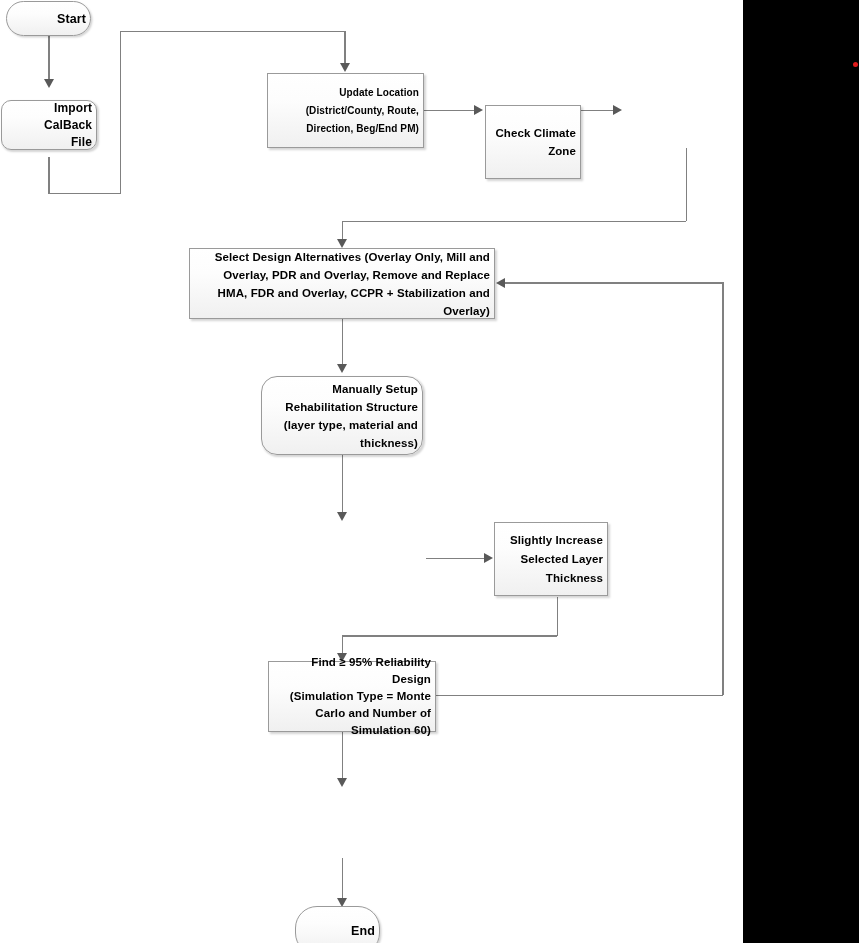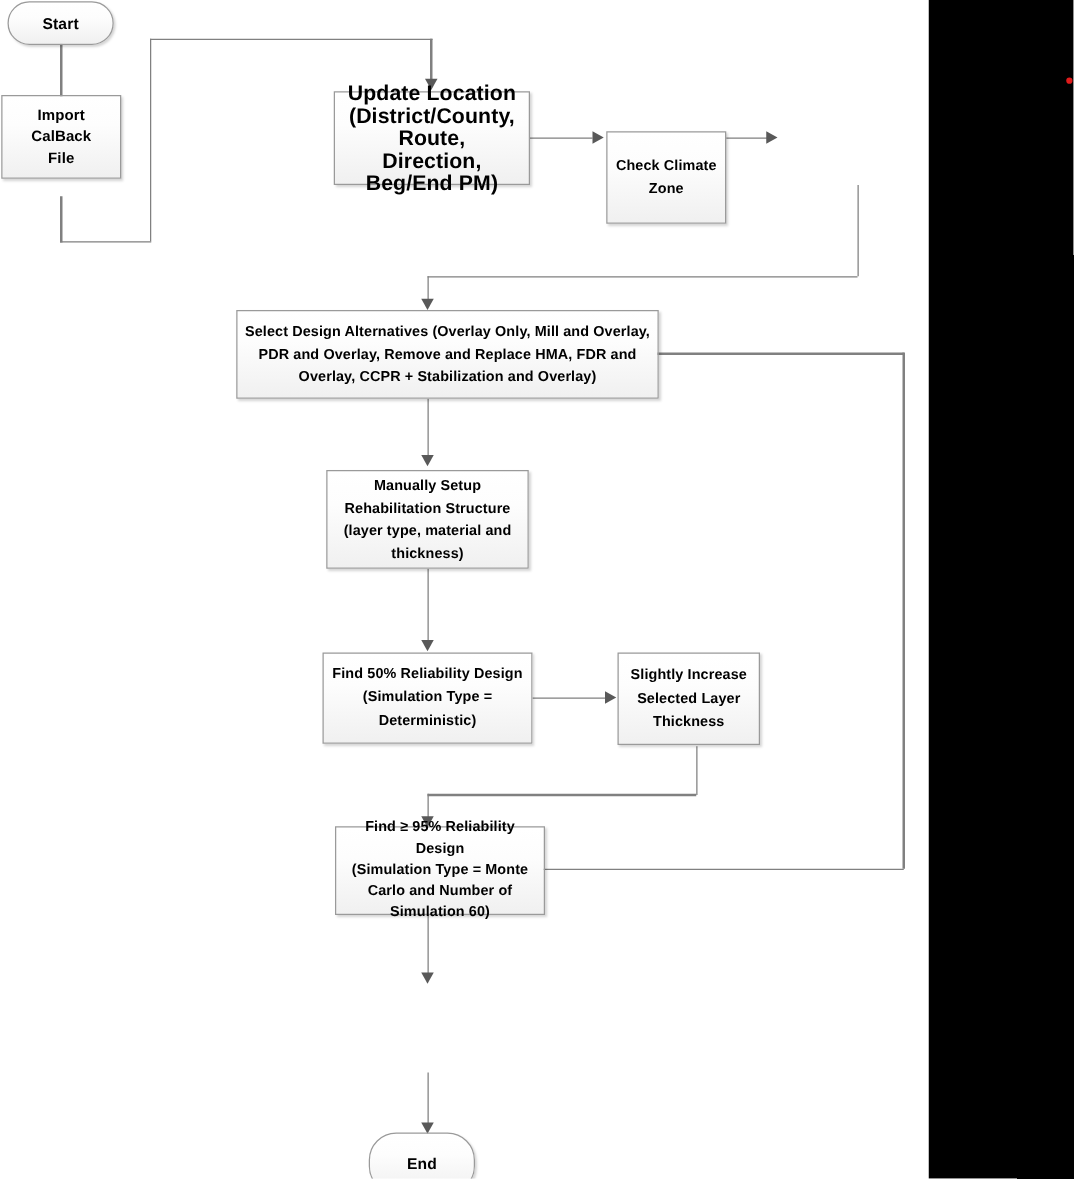--- a/index.html
+++ b/index.html
@@ -15,21 +15,21 @@
     overflow: hidden;
     font-family: "Liberation Sans", sans-serif;
   }
   
   .node {
     position: absolute;
     box-sizing: border-box;
     display: flex;
     align-items: center;
     justify-content: center;
-    text-align: center;
+    text-align: right;
     background: linear-gradient(to bottom, #ffffff 0%, #fdfdfd 35%, #f0f0f0 100%);
     border: 1px solid #9a9a9a;
     box-shadow: 1.5px 1.5px 2px rgba(0,0,0,0.17);
     color: #000000;
     font-weight: bold;
     letter-spacing: 0.1px;
   }
   .node.terminator {
     border-radius: 22px;
   }
@@ -126,53 +126,48 @@
   <div class="edge-v" style="left:341.5px; top:732px; height:50px;"></div>
   <div class="arrow down" style="left:337px; top:778px;"></div>
 
   <div class="edge-v" style="left:341.5px; top:858px; height:44px;"></div>
   <div class="arrow down" style="left:337px; top:898px;"></div>
 
   <div class="node terminator" style="left:6px; top:1px; width:85px; height:35px; font-size:12.5px;">
     <span class="txt">Start</span>
   </div>
 
-  <div class="node" style="left:1px; top:76px; width:96px; height:67px; font-size:12px; line-height:17px;">
+  <div class="node" style="left:1px; top:100px; width:96px; height:50px; font-size:12px; line-height:17px;border-radius:10px;">
     <span class="txt">Import CalBack
 File</span>
   </div>
 
-  <div class="node" style="left:267px; top:73px; width:157px; height:75px; font-size:17px; line-height:18px;">
+  <div class="node" style="left:267px; top:73px; width:157px; height:75px; font-size:10px; line-height:18px;">
     <span class="txt">Update  Location
 (District/County, Route,
 Direction, Beg/End PM)</span>
   </div>
 
   <div class="node" style="left:485px; top:73px; width:96px; height:74px; font-size:11.5px; line-height:18px;margin-top:32px;">
     <span class="txt">Check Climate
 Zone</span>
   </div>
 
 
-  <div class="node" style="left:189px; top:248px; width:338px; height:71px; font-size:11.5px; line-height:18px;">
+  <div class="node" style="left:189px; top:248px; width:306px; height:71px; font-size:11.5px; line-height:18px;">
     <span class="txt">Select Design Alternatives (Overlay Only, Mill and Overlay, PDR and Overlay,  Remove and Replace HMA, FDR and Overlay, CCPR + Stabilization and Overlay)</span>
   </div>
 
-  <div class="node" style="left:261px; top:376px; width:162px; height:79px; font-size:11.5px; line-height:18px;">
+  <div class="node" style="left:261px; top:376px; width:162px; height:79px; font-size:11.5px; line-height:18px;border-radius:16px;">
     <span class="txt">Manually Setup
 Rehabilitation Structure
 (layer type, material and
 thickness)</span>
   </div>
 
-  <div class="node" style="left:258px; top:522px; width:168px; height:73px; font-size:11.5px; line-height:19px;">
-    <span class="txt">Find 50% Reliability Design
-(Simulation Type =
-Deterministic)</span>
-  </div>
 
   <div class="node" style="left:494px; top:522px; width:114px; height:74px; font-size:11.5px; line-height:19px;">
     <span class="txt">Slightly Increase
 Selected Layer
 Thickness</span>
   </div>
 
   <div class="node" style="left:268px; top:661px; width:168px; height:71px; font-size:11.5px; line-height:17px;">
     <span class="txt">Find ≥ 95%  Reliability Design
 (Simulation Type = Monte

